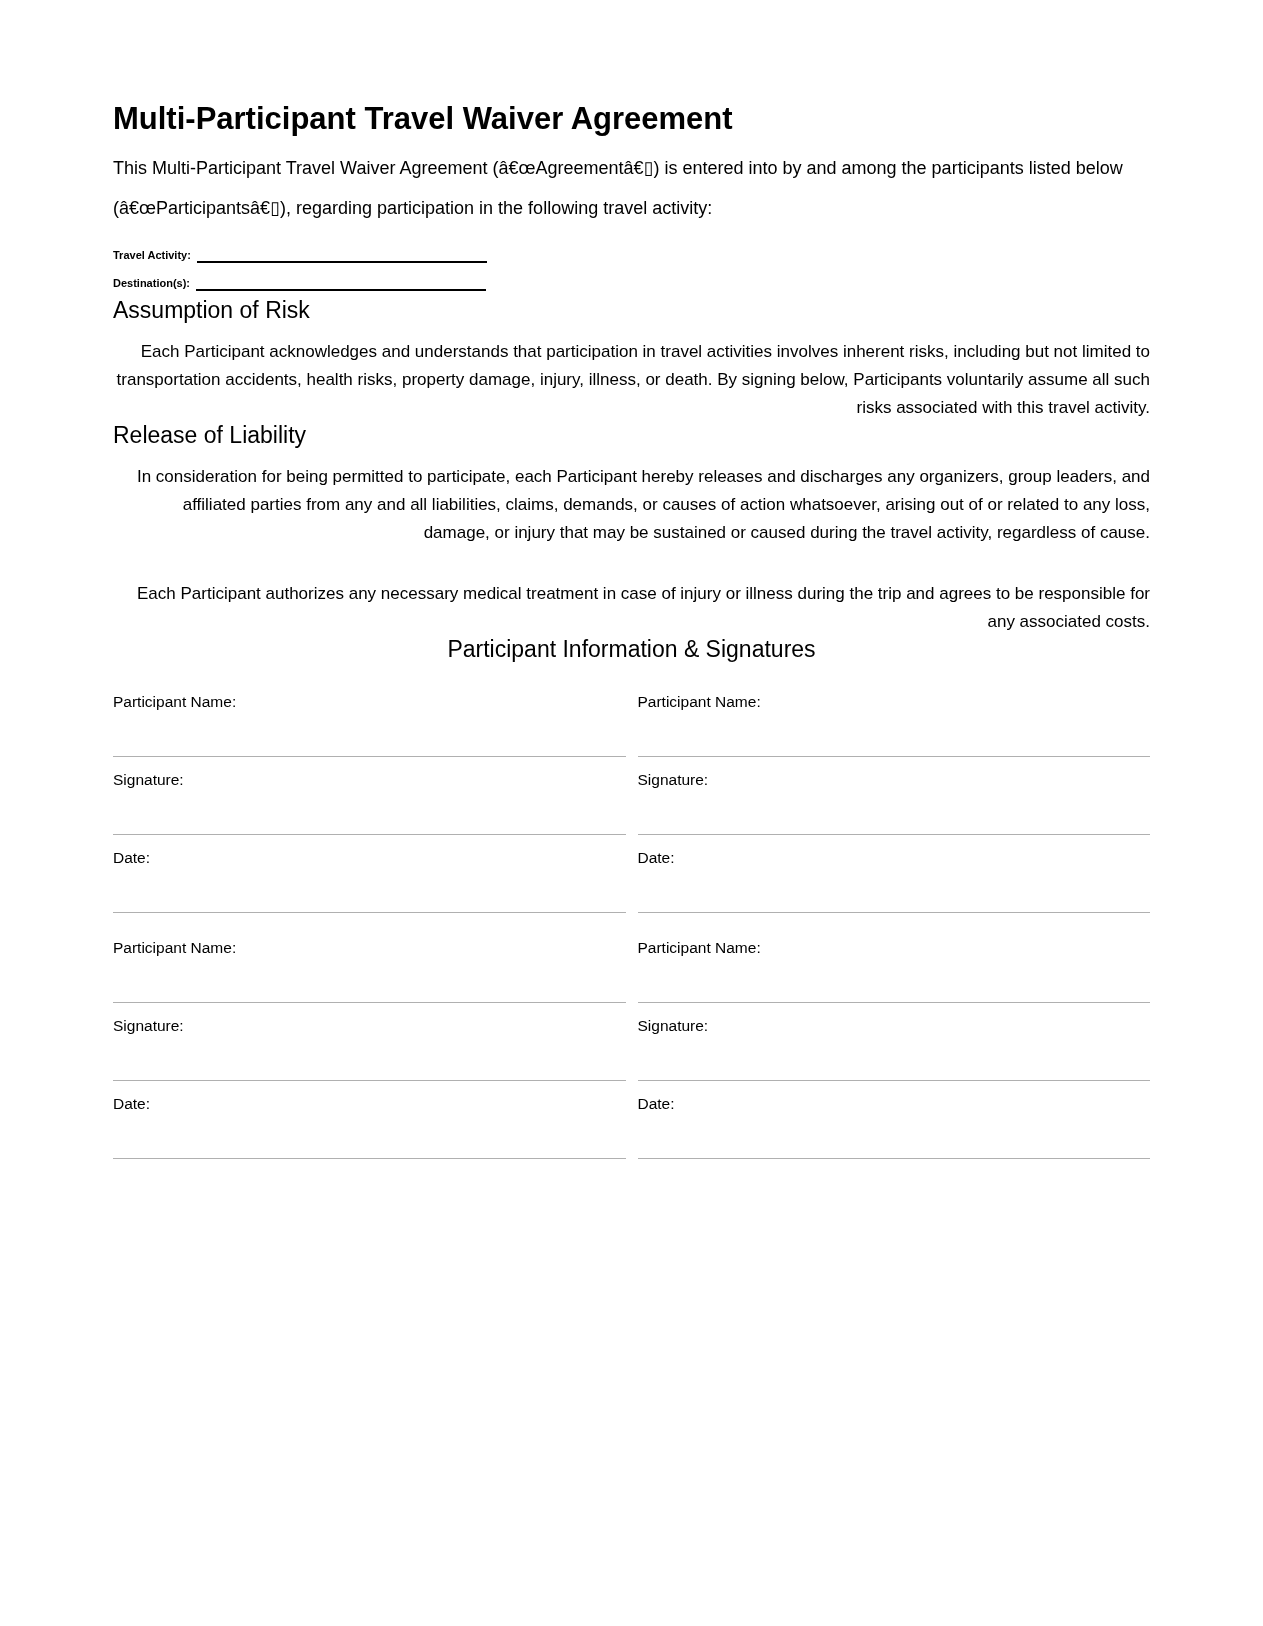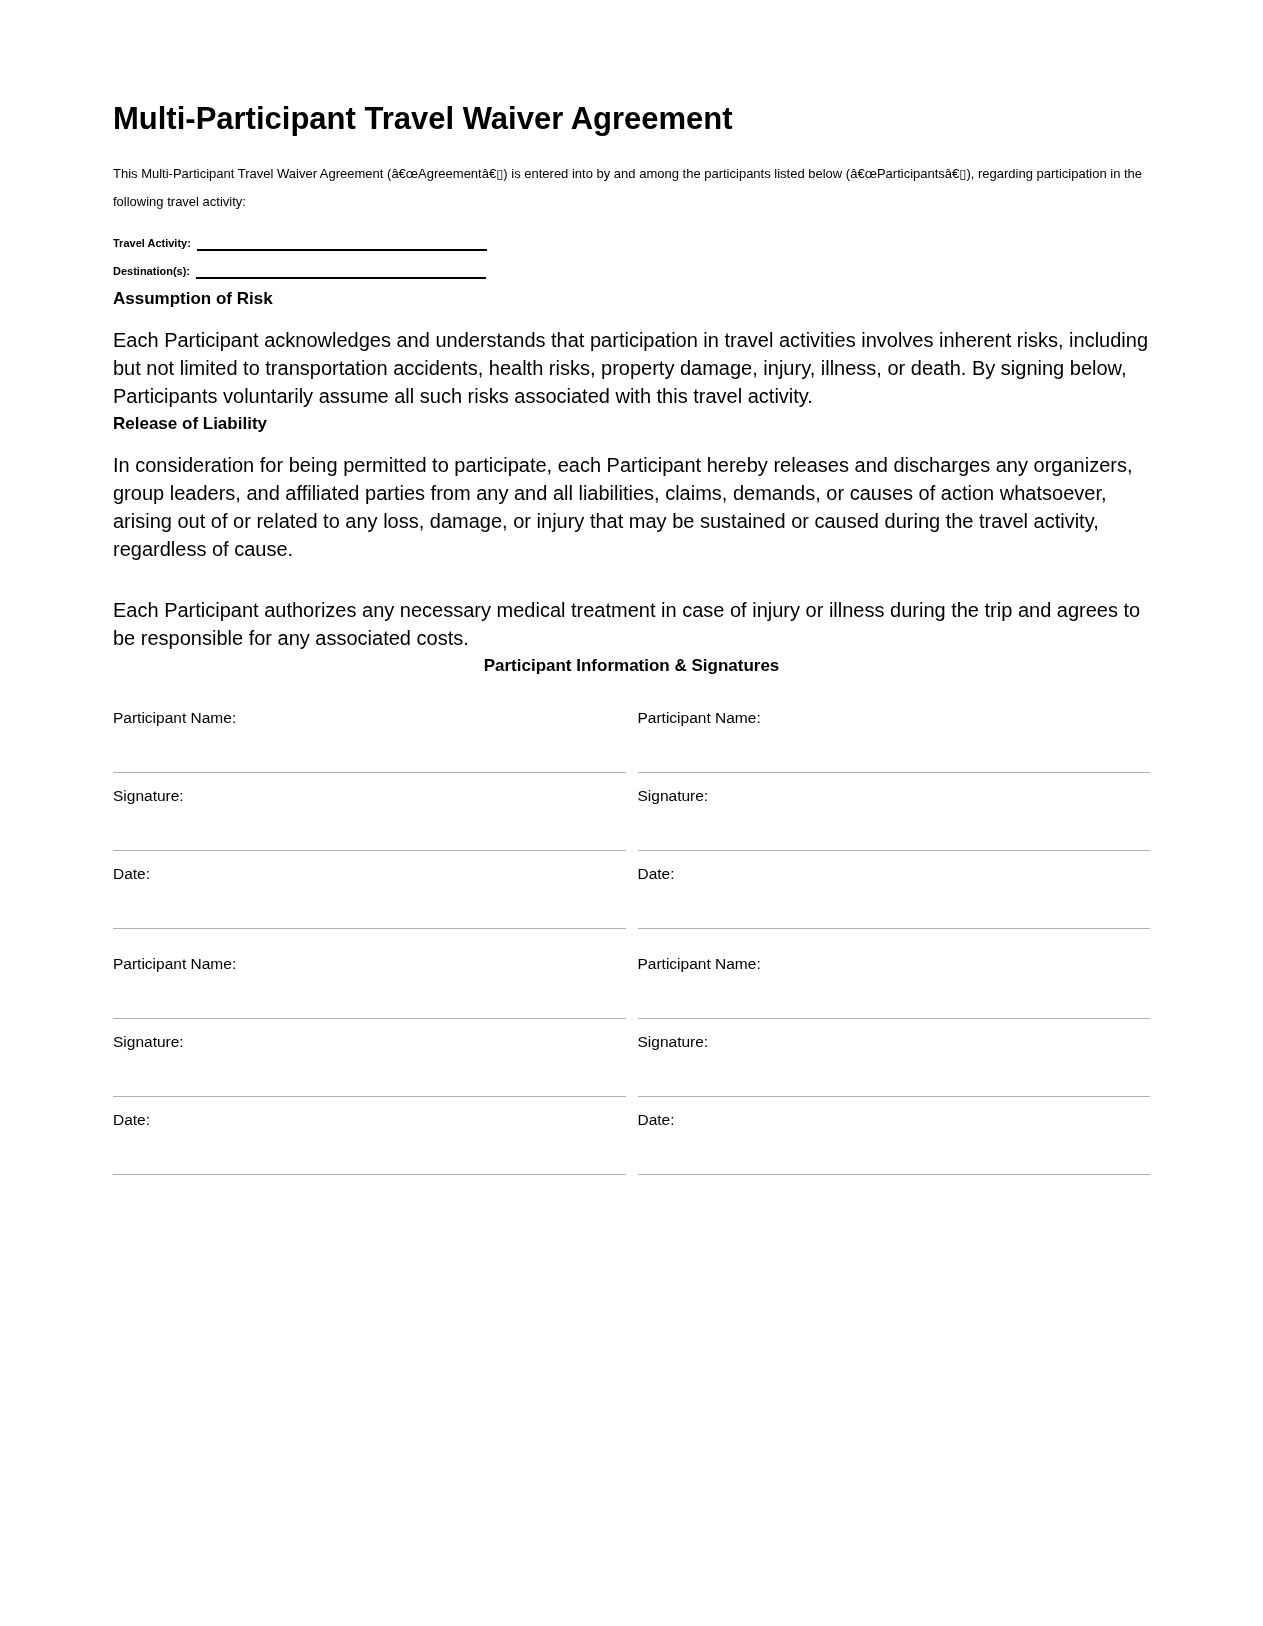--- a/index.html
+++ b/index.html
@@ -24,53 +24,54 @@
     padding: 100px 113px 0 113px;
   }
   h1.doc-title {
     margin: 0;
     font-size: 31px;
     line-height: 37px;
     font-weight: 700;
     color: #000000;
   }
   p.intro {
-    margin: 23px 0 0 0;
-    font-size: 13px;
-    line-height: 28px;
+    margin: 11px 0 0 0;
+    font-size: 18px;
+    line-height: 40px;
   }
   .fields {
     margin-top: 13px;
     font-size: 11px;
     line-height: 28px;
   }
   .field-row { white-space: nowrap; }
   .field-label { font-weight: 700; }
   .blank-line {
     display: inline-block;
     width: 290px;
     height: 4px;
     margin-left: 6px;
     vertical-align: -4px;
     border-bottom: 2px solid #000000;
   }
   h2.section-heading {
     margin: 0;
-    font-size: 17px;
+    font-size: 23px;
     line-height: 27px;
-    font-weight: 700;
+    font-weight: 400;
   }
   .mt-h2-1 { margin-top: 34px; }
   .mt-h2-2 { margin-top: 26px; }
   .mt-h2-3 { margin-top: 27px; }
   .mt-h2-4 { margin-top: 26px; text-align: center; }
   p.section-body {
     margin: 14px 0 0 0;
-    font-size: 20px;
+    font-size: 17px;
     line-height: 28px;
+    text-align: right;
   }
   p.section-body.medical { margin-top: 33px; }
   .sig-grid {
     margin-top: 29px;
     display: grid;
     grid-template-columns: 1fr 1fr;
     column-gap: 14px;
     row-gap: 51px;
     gap: 12px;
   }

